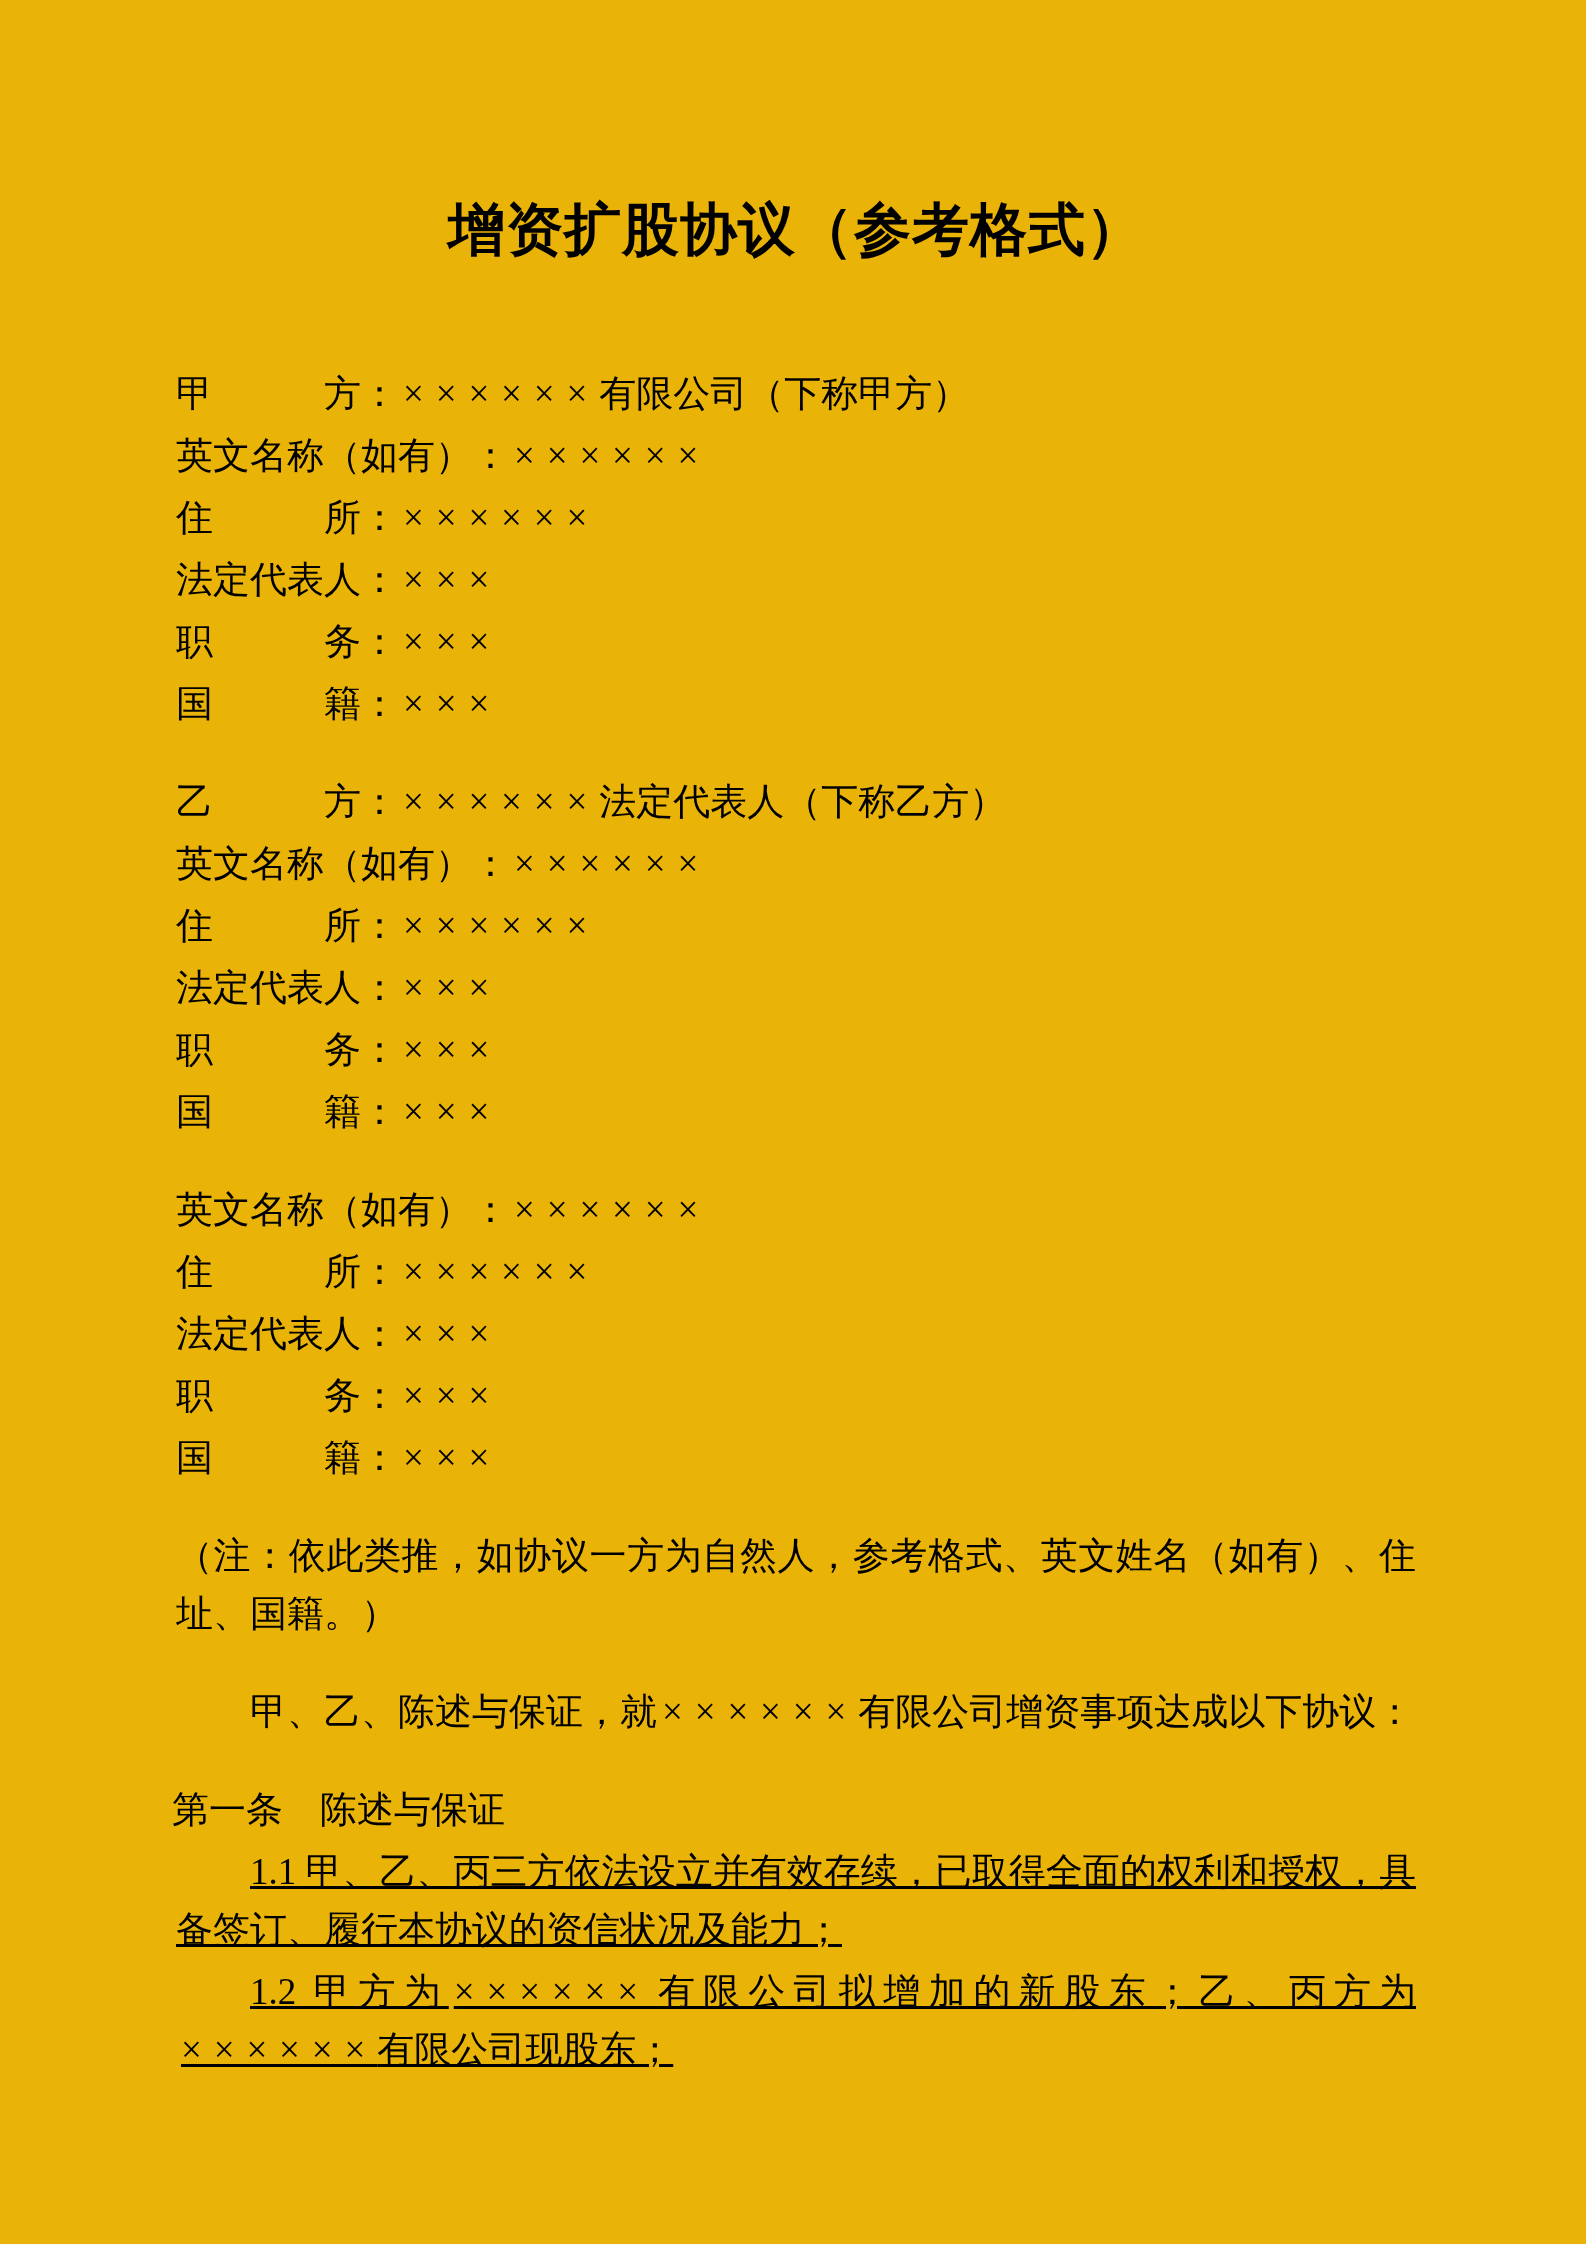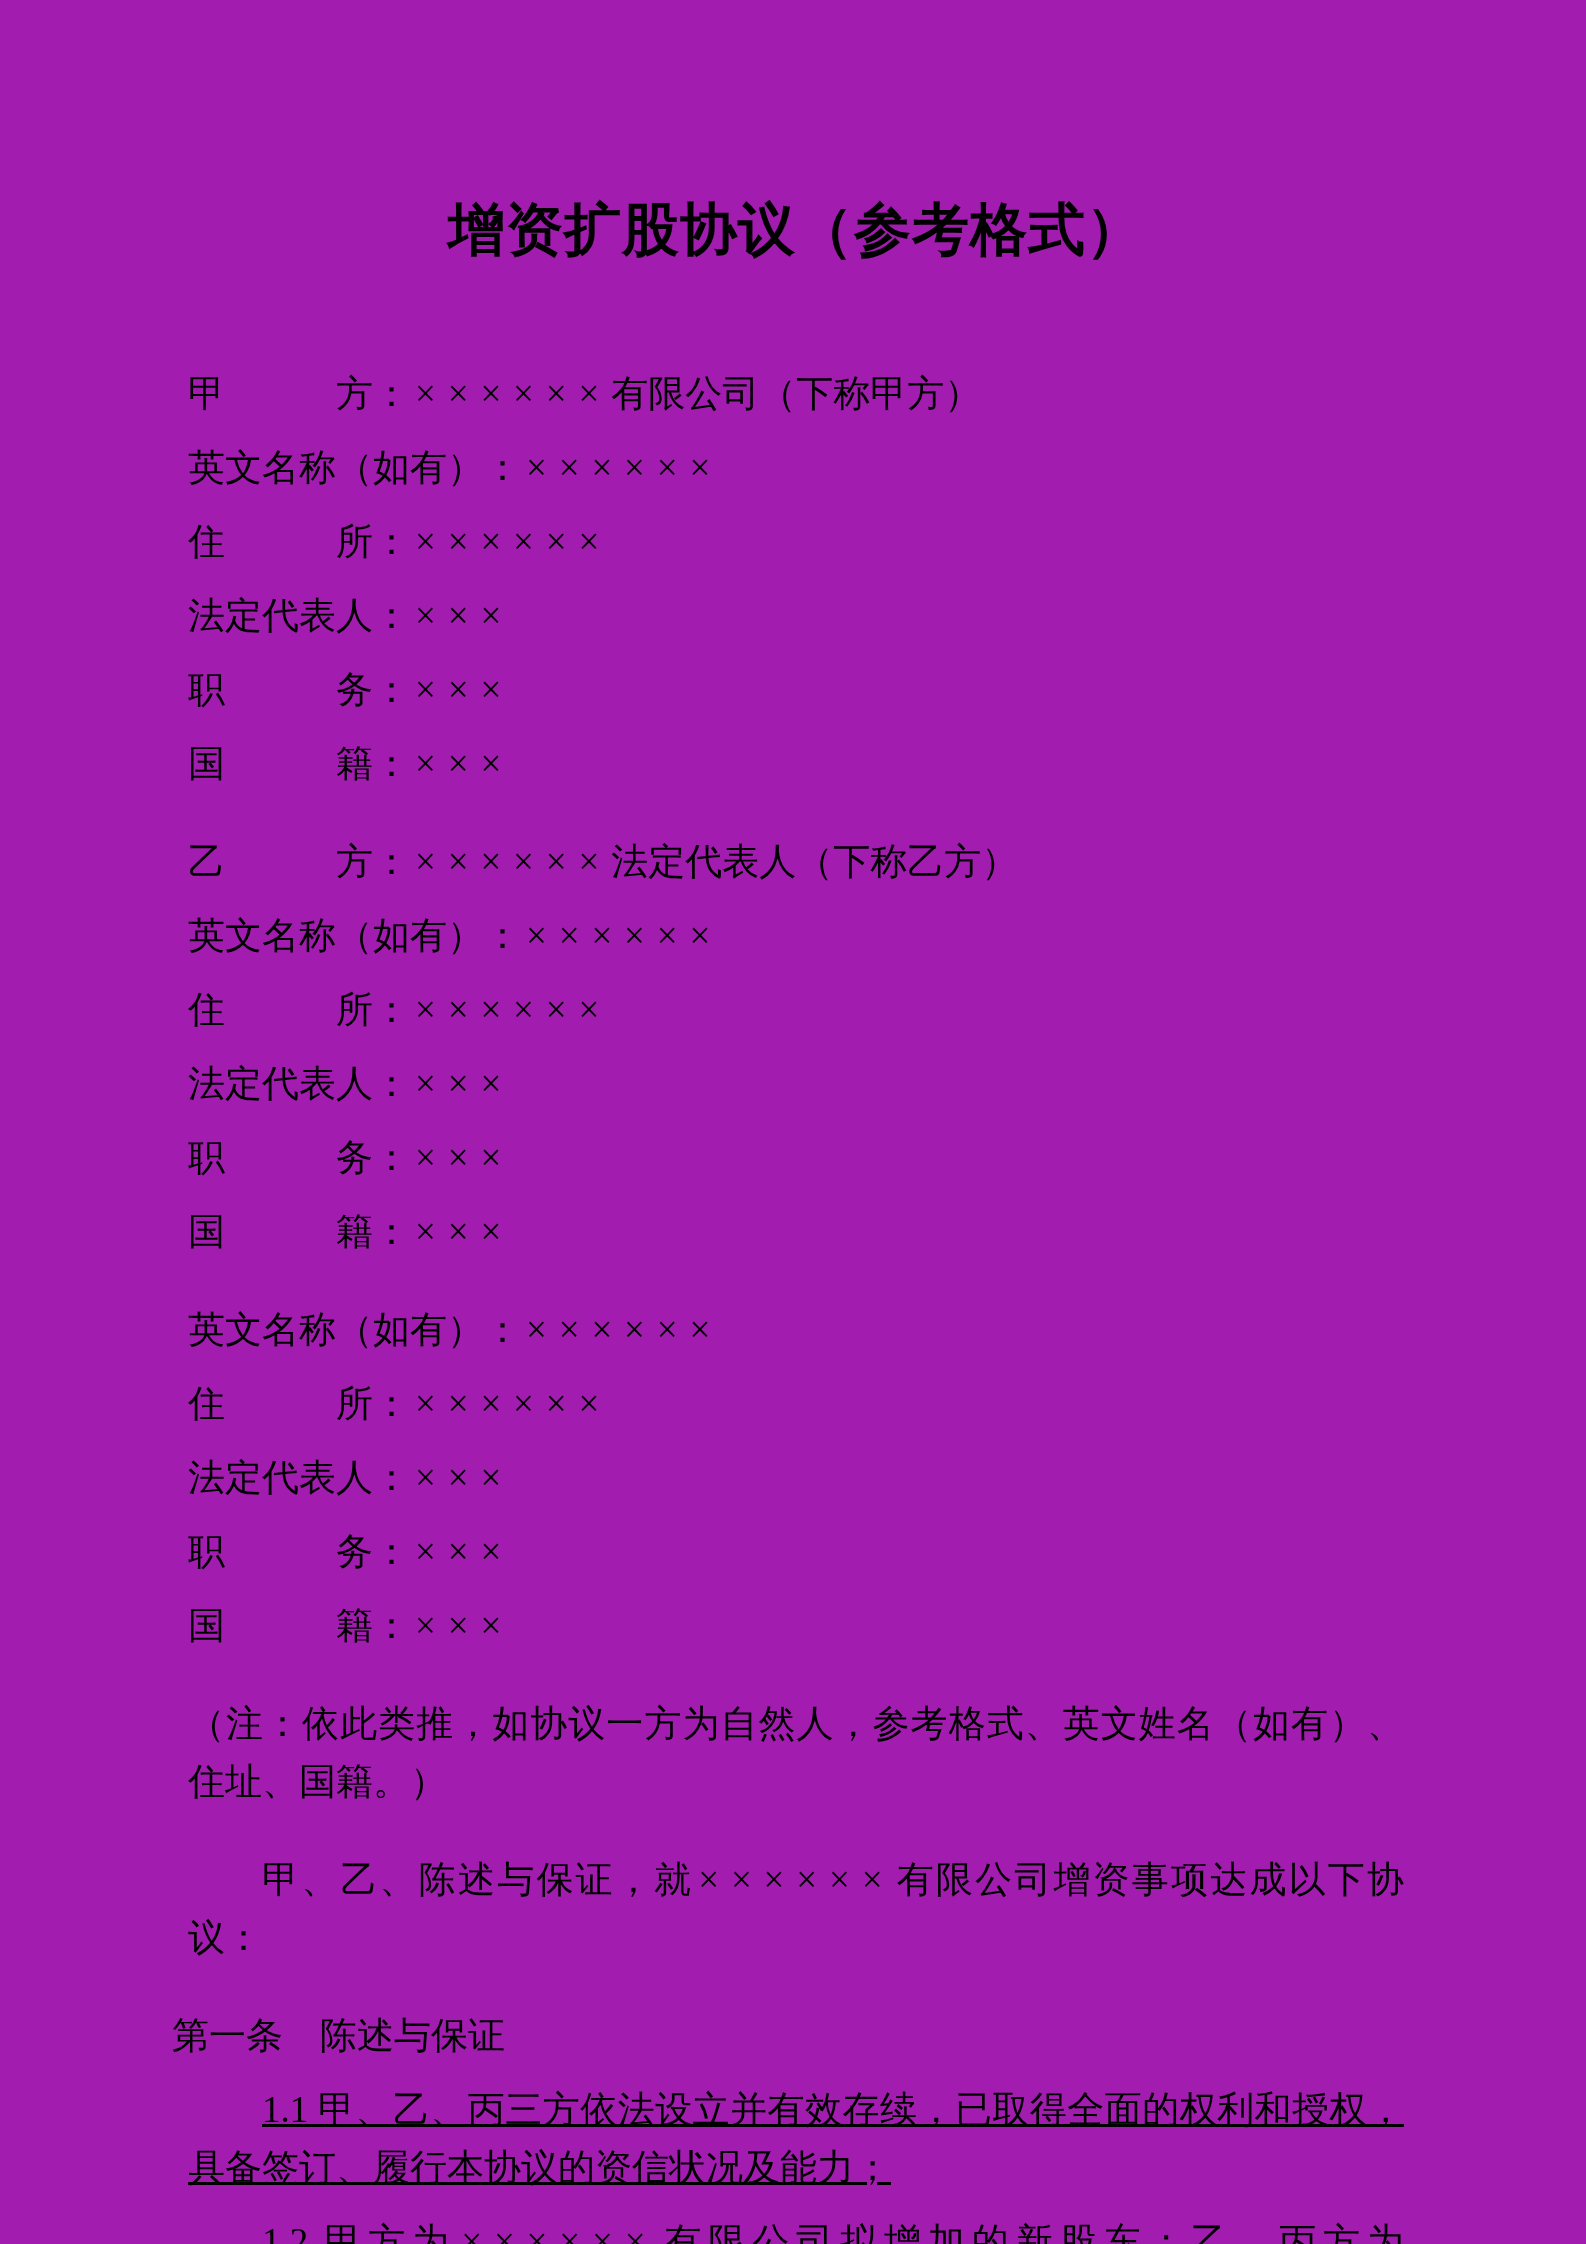--- a/index.html
+++ b/index.html
@@ -5,40 +5,40 @@
   html, body {
     margin: 0;
     padding: 0;
     background: #ffffff;
   }
   .page {
     position: relative;
     width: 1586px;
     height: 2244px;
     margin: 0 auto;
-    background: #a21caf;
+    background: #eab308;
     color: #000000;
     box-sizing: border-box;
     padding: 165px 166px 0 172px;
     overflow: hidden;
     font-family: "Liberation Serif", "DejaVu Serif", serif;
     font-size: 37px;
   }
   .doc-title {
     margin: 30px 0 0 0;
     font-size: 57px;
     font-weight: 700;
     line-height: 70px;
     text-align: center;
     letter-spacing: 1px;
   }
   .party-block { margin-top: 40px; }
   .party-block.first { margin-top: 100px; }
   .row, .para {
-    margin: 16px;
+    margin: 4px;
     line-height: 58px;
     text-align: justify;
   }
   .note-para { margin-top: 40px; }
   .intro-para { margin-top: 40px; text-indent: 74px; }
   .article { margin-top: 40px; }
   .article-heading {
     margin: 0;
     font-size: 37px;
     font-weight: 400;

